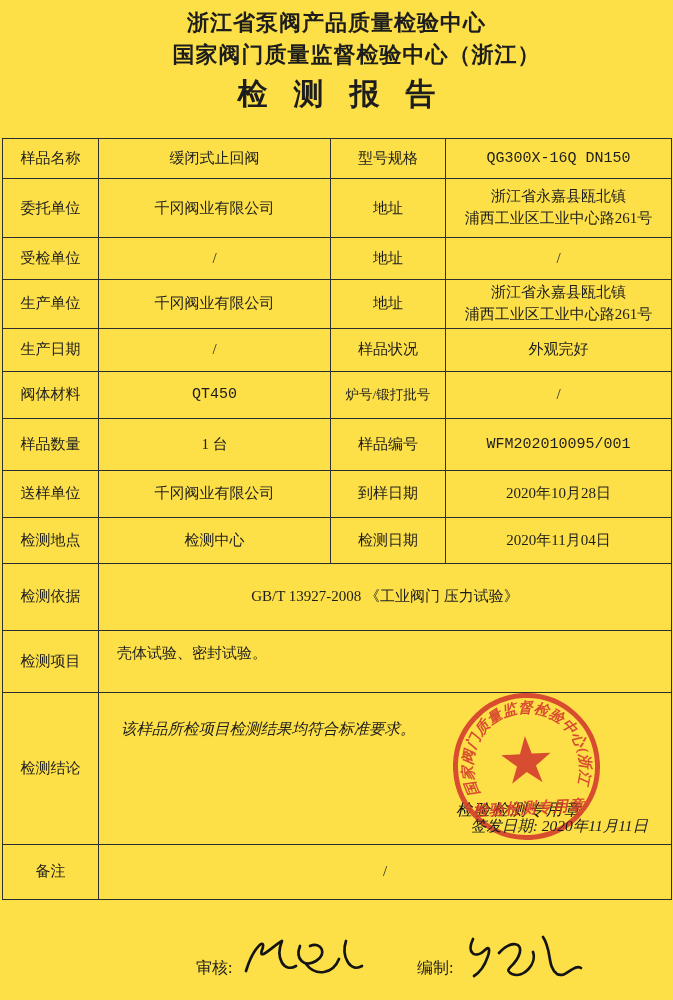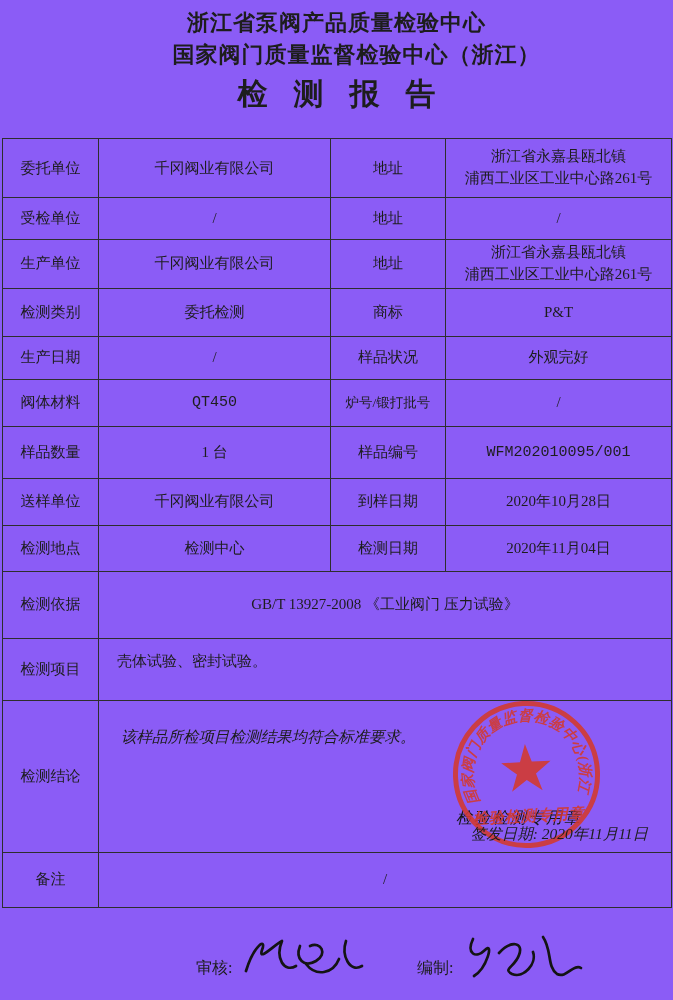--- a/index.html
+++ b/index.html
@@ -1,19 +1,19 @@
 <!DOCTYPE html>
 <html><head>
 <meta charset="utf-8">
 <style>
   * { box-sizing: border-box; }
   html,body { margin:0; padding:0; background:#ffffff; }
   .page {
     position:relative; width:673px; height:1000px; margin:0 auto;
-    background:#8b5cf6; color:#1d1d1d; overflow:hidden;
+    background:#fde047; color:#1d1d1d; overflow:hidden;
     font-family:"Liberation Serif","DejaVu Serif",serif;
   }
   .org-title1 { position:absolute; top:8px;  left:0; width:100%; text-align:center; font-size:22px; font-weight:bold; letter-spacing:1px; }
   .org-title2 { position:absolute; top:40px; left:0; width:100%; text-align:center; font-size:22px; font-weight:bold; letter-spacing:1px;padding-left:40px; }
   .report-title { position:absolute; top:74px; left:0; width:100%; text-align:center; font-size:30px; font-weight:bold; letter-spacing:26px; text-indent:26px; }
   .meta-row { position:absolute; top:114px; left:28px; right:26px; display:flex; justify-content:space-between; font-size:15px; }
   .meta-left .num { font-family:"Liberation Mono","DejaVu Sans Mono",monospace; font-size:14.5px; }
   .meta-right span { margin-left:22px; }
 
   table.report-table {
@@ -53,45 +53,45 @@
 
 
   <table class="report-table">
     <colgroup>
         <col class="c0">
         <col class="c1">
         <col class="c2">
         <col class="c3">
       </colgroup>
     <tbody>
+        <tr style="height:40px">
+      <td>样品名称</td>
+      <td>缓闭式止回阀</td>
+      <td>型号规格</td>
+      <td class="mono">QG300X-16Q DN150</td>
+    </tr>
     <tr style="height:59px">
       <td>委托单位</td>
       <td>千冈阀业有限公司</td>
       <td>地址</td>
       <td class="addr">浙江省永嘉县瓯北镇
 浦西工业区工业中心路261号</td>
     </tr>
     <tr style="height:42px">
       <td>受检单位</td>
       <td>/</td>
       <td>地址</td>
       <td>/</td>
     </tr>
     <tr style="height:48px">
       <td>生产单位</td>
       <td>千冈阀业有限公司</td>
       <td>地址</td>
       <td class="addr">浙江省永嘉县瓯北镇
 浦西工业区工业中心路261号</td>
-    </tr>
-    <tr style="height:48px">
-      <td>检测类别</td>
-      <td>委托检测</td>
-      <td>商标</td>
-      <td>P&amp;T</td>
     </tr>
     <tr style="height:43px">
       <td>生产日期</td>
       <td>/</td>
       <td>样品状况</td>
       <td>外观完好</td>
     </tr>
     <tr style="height:47px">
       <td>阀体材料</td>
       <td class="mono">QT450</td>

